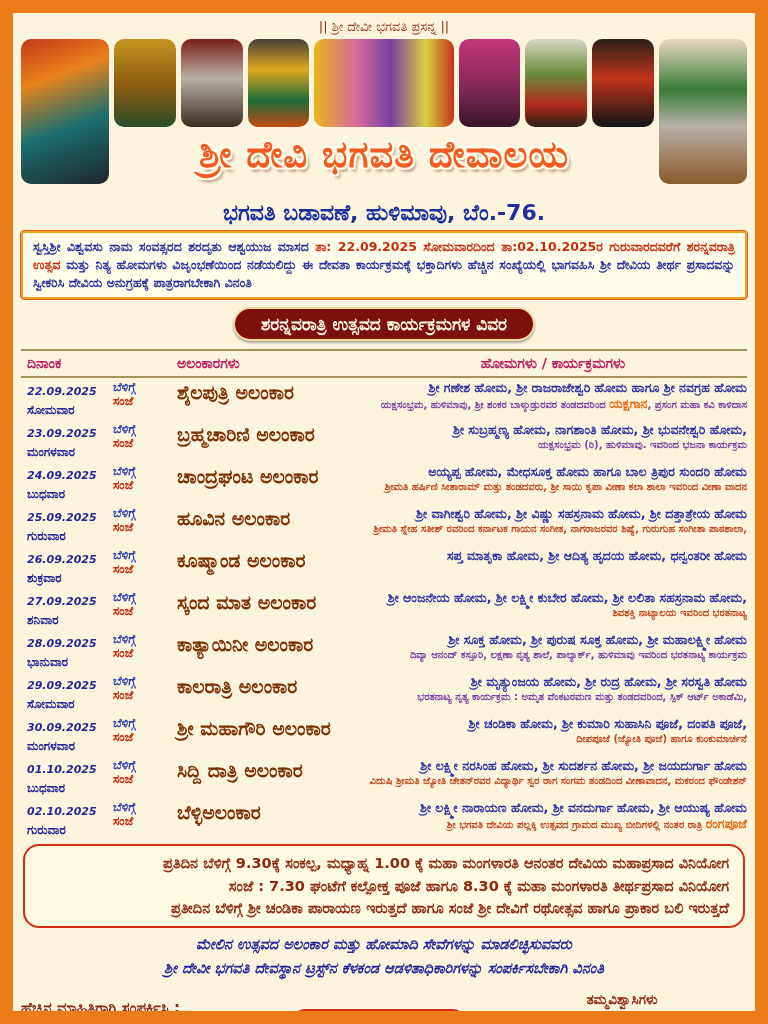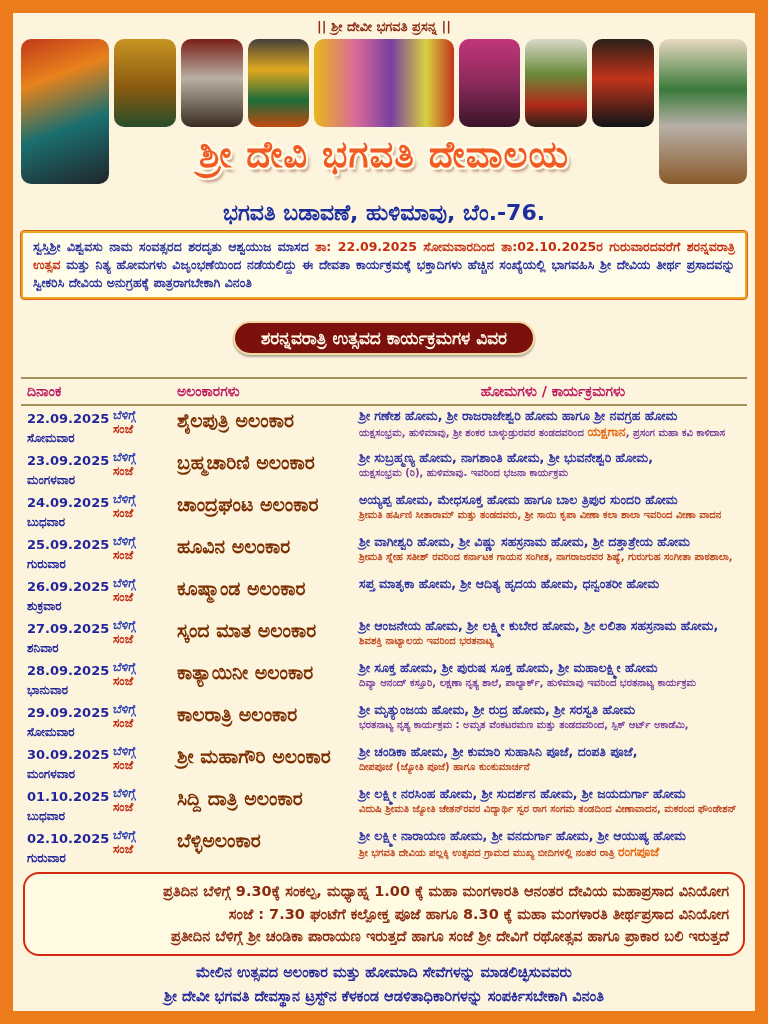--- a/index.html
+++ b/index.html
@@ -1,52 +1,52 @@
 <!DOCTYPE html>
 <html><head>
 <meta charset="utf-8">
 <style>
   * { box-sizing: border-box; margin: 0; padding: 0; }
   html,body { width:768px; }
   body { font-family: "DejaVu Sans", "Liberation Sans", sans-serif; }
   .poster{ width:768px; height:1024px; background:#fdf4de; border:13px solid #ec7b1c; overflow:hidden; padding:4px 8px; position:relative;}
-  .invocation{ text-align:center; color:#8c2a0f; font-weight:bold; font-size:13px; padding:2px 0;}
+  .invocation{ text-align:center; color:#8c2a0f; font-weight:normal; font-size:13px; padding:2px 0;}
   .photo-block{ display:flex; gap:5px; align-items:flex-start; margin-top:2px;}
   .side-slot{ flex:0 0 88px; }
   .center-col{ flex:1 1 auto; display:flex; flex-direction:column;}
   .strip{ display:flex; gap:5px; }
   .photo{ border-radius:10px; height:88px; flex:1 1 62px;}
   .photo.tall{ height:145px; width:88px;}
   .photo.wide{ flex:2 2 140px;}
   .main-title{ text-align:center; font-size:37px; font-weight:bold; color:#f15a22; letter-spacing:1px; margin-top:6px;
     text-shadow:-2px -2px 0 #fffbe8, 2px -2px 0 #fffbe8, -2px 2px 0 #fffbe8, 2px 2px 0 #fffbe8, 3px 4px 3px rgba(110,30,0,.45);}
   .address{ text-align:center; font-size:22px; font-weight:bold; color:#1c2f9e; margin-top:16px;}
   .intro-box{ margin:6px 0 4px; background:#fffce9; border:2px solid #eda621; outline:1px solid #d95f1e; border-radius:3px; padding:5px 10px; font-size:12.5px; line-height:1.45; color:#28309d; font-weight:bold; text-align:justify;}
   .intro-box .em{ color:#c62d10; }
-  .pill-title{ width:fit-content; margin:22px auto; background:#7c100d; color:#fffbe8; font-weight:bold; font-size:17px; padding:5px 26px; border-radius:20px; border:2px solid #f3d9a0; box-shadow:0 2px 2px rgba(0,0,0,.3);}
+  .pill-title{ width:fit-content; margin:8px auto; background:#7c100d; color:#fffbe8; font-weight:bold; font-size:17px; padding:5px 26px; border-radius:20px; border:2px solid #f3d9a0; box-shadow:0 2px 2px rgba(0,0,0,.3);}
   .sched{ width:100%; }
   .sched-head{ display:flex; border-top:2px solid #a4915c; border-bottom:2px solid #a4915c; padding:4px 0; margin-top:2px;
     color:#be185d; font-weight:bold; font-size:14px;}
   .c-date{ flex:0 0 92px; padding-left:6px;}
   .c-time{ flex:0 0 56px;}
   .c-alank{ flex:0 0 190px; padding-left:8px;}
   .c-prog{ flex:1 1 auto; text-align:center;}
   .row{ display:flex; padding:2px 0; min-height:35px;}
-  .row .c-prog{ text-align:left;}
-  .d1{ color:#23269b; font-weight:bold; font-size:13px; }
+  .row .c-prog{ text-align:right;}
+  .d1{ color:#23269b; font-weight:bold; font-size:11px; font-style:italic;}
   .d2{ color:#23269b; font-weight:bold; font-size:12px;}
   .t1{ color:#2a3fb0; font-weight:bold; font-size:12px; display:block;}
   .t2{ color:#c42a10; font-weight:bold; font-size:12px; display:block;}
   .alank{ color:#7c3000; font-weight:bold; font-size:19px; padding-top:1px;}
   .l1{ color:#2a2fa2; font-weight:bold; font-size:12.5px; line-height:1.25; display:block;}
   .l2{ font-size:10px; line-height:1.35; display:block; color:#7a3fa0; font-weight:bold;}
   .l2.red{ color:#c0491f; }
   .l2 .em2{ color:#e8650f; font-size:12.5px; }
   .timings{ margin:4px 2px; background:#fffbe2; border:2px solid #d22b10; border-radius:16px; padding:6px 14px; text-align:right; color:#8c2a0f; font-weight:bold; font-size:14.5px; line-height:1.55;}
-  .appeal{ text-align:center; color:#23269b; font-weight:bold; font-size:14.5px; line-height:1.7; }
+  .appeal{ text-align:center; color:#23269b; font-weight:bold; font-size:14.5px; line-height:1.7; font-style:italic;}
   .contact-grid{ display:flex; margin-top:8px; align-items:flex-start;}
   .cg-left{ flex:0 0 240px;}
   .cg-mid{ flex:1 1 auto; display:flex; justify-content:center; padding-top:20px;}
   .cg-right{ flex:0 0 250px; text-align:center;}
   .contact-label{ color:#8c2a0f; font-weight:bold; font-size:15px; margin-top:10px;}
   .phone{ color:#23269b; font-weight:bold; font-size:17px; margin-top:10px;}
   .welcome{ width:fit-content; background:#fffbd2; border:2px solid #d22b10; border-radius:22px; padding:5px 20px; color:#c03a10; font-weight:bold; font-size:15px; box-shadow:0 1px 2px rgba(0,0,0,.25);}
   .sig{ color:#8c2a0f; font-weight:bold; font-size:13.5px; line-height:1.5;}
 </style>
 </head>

